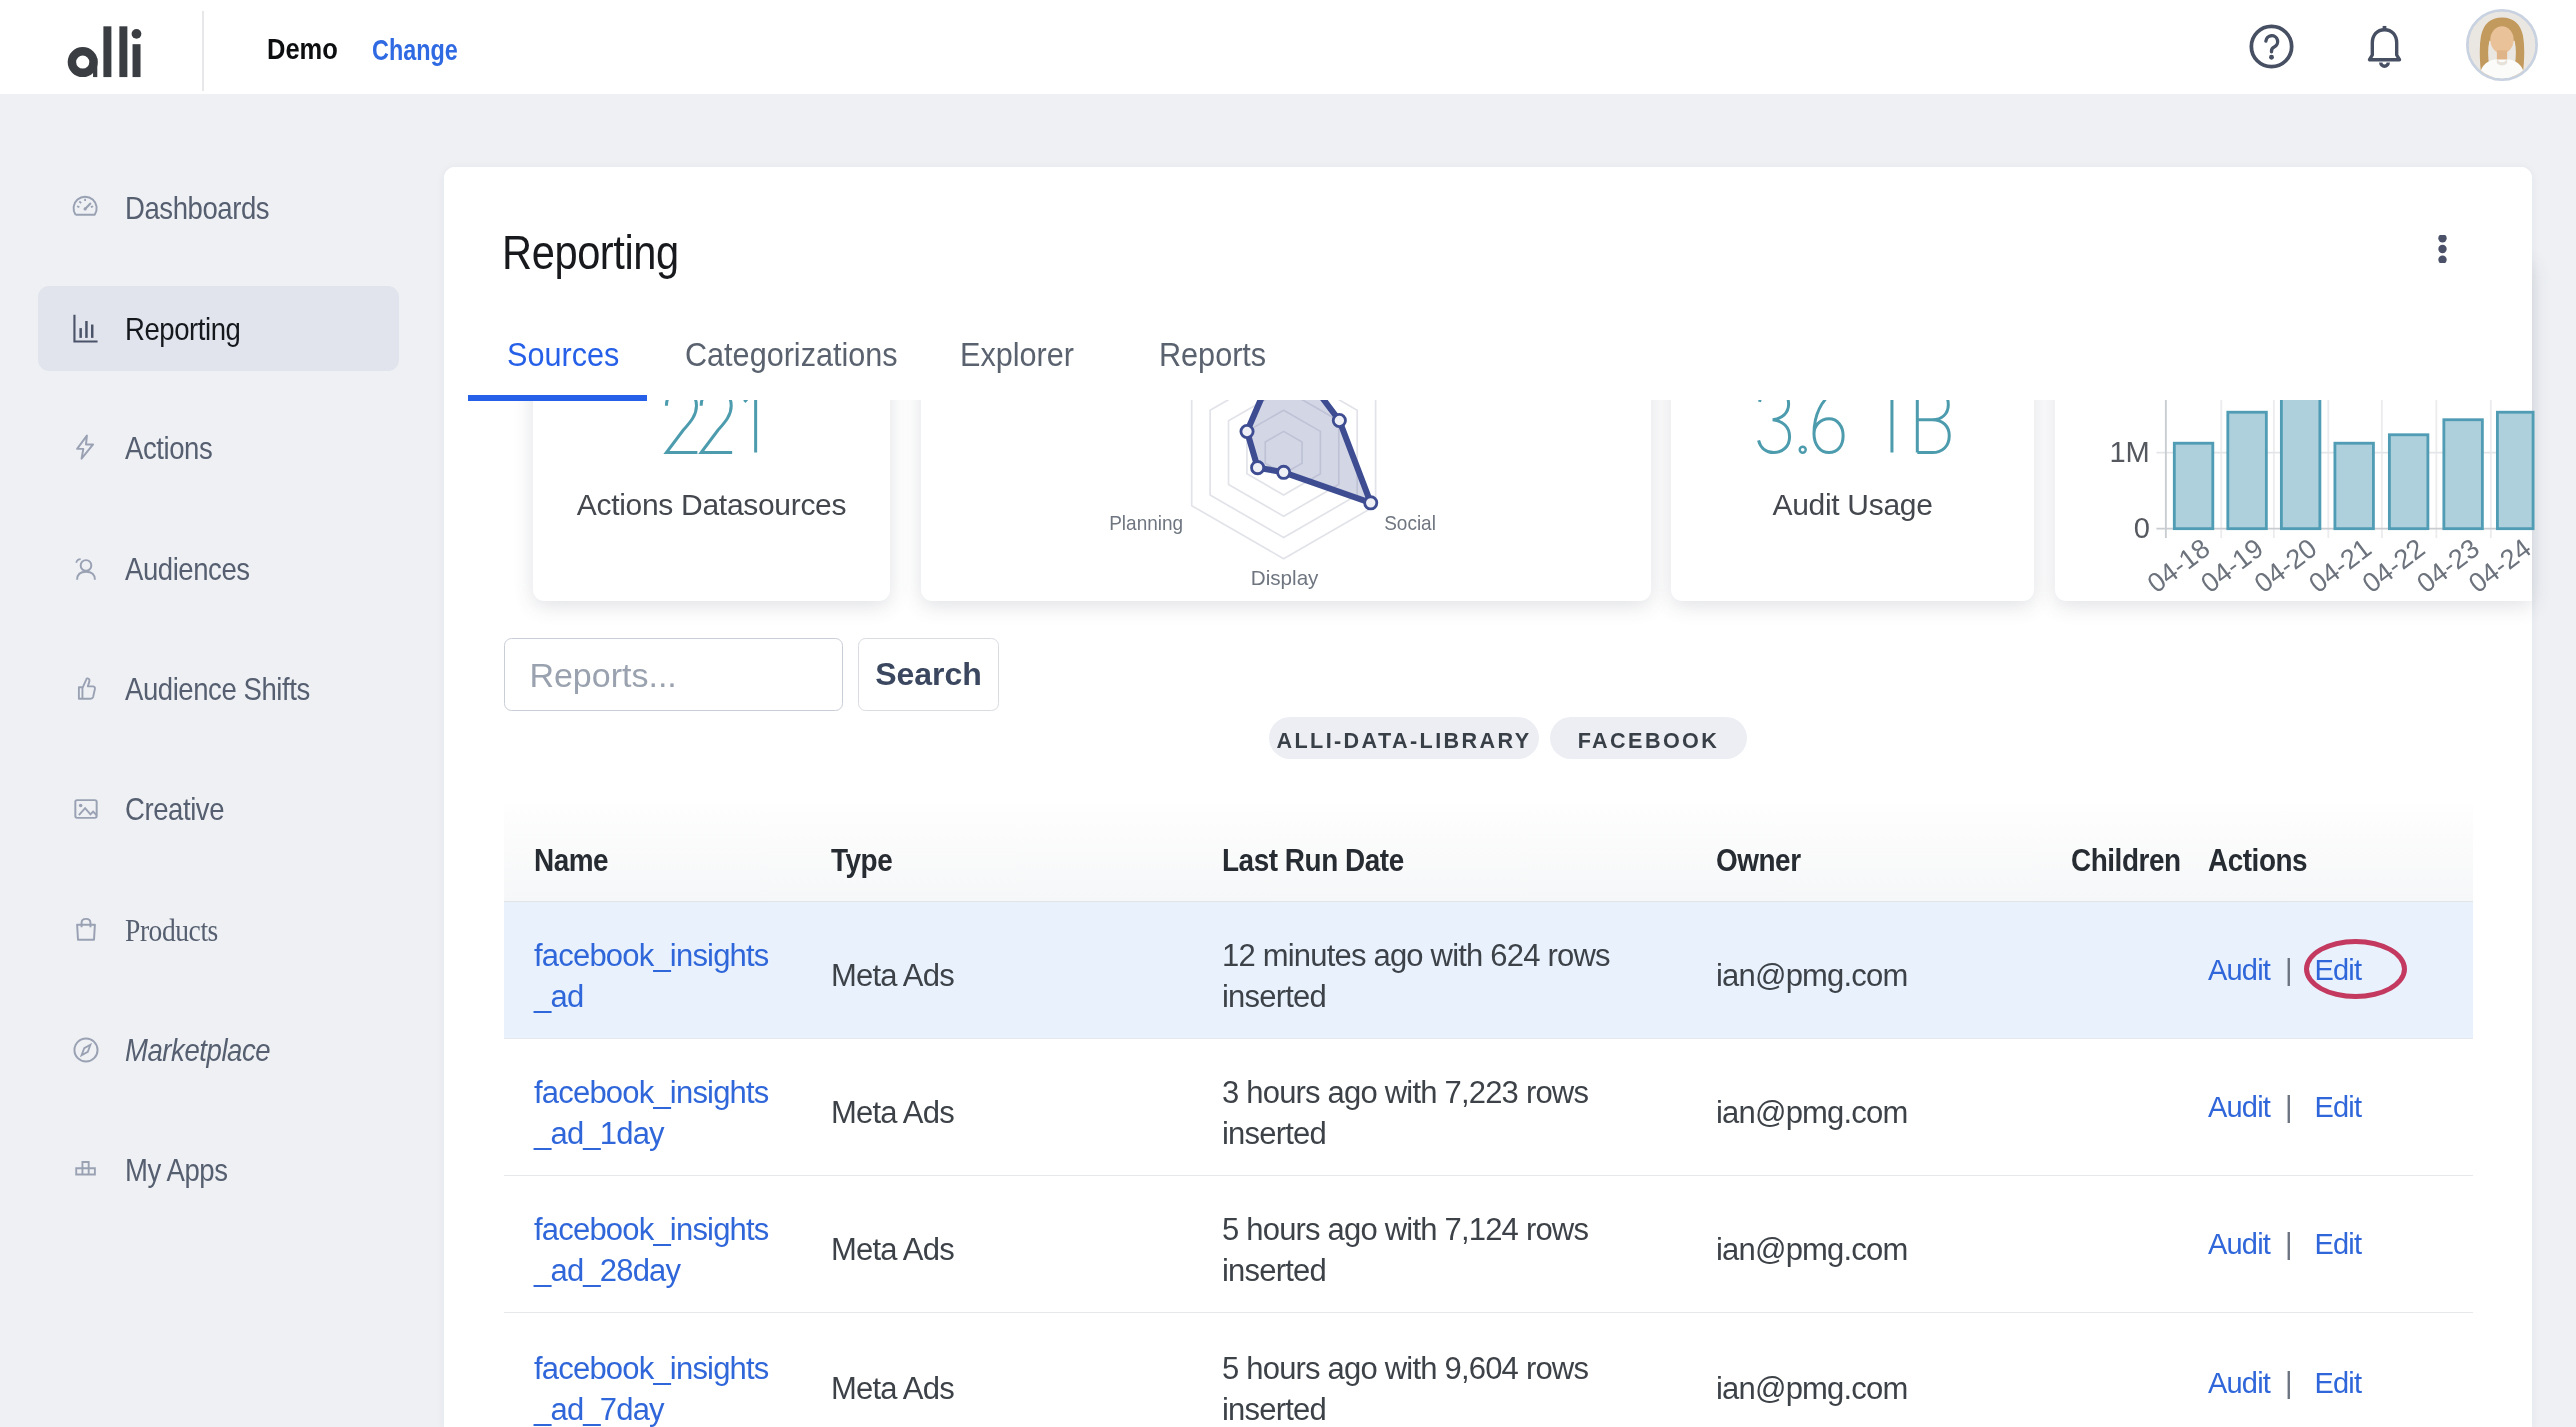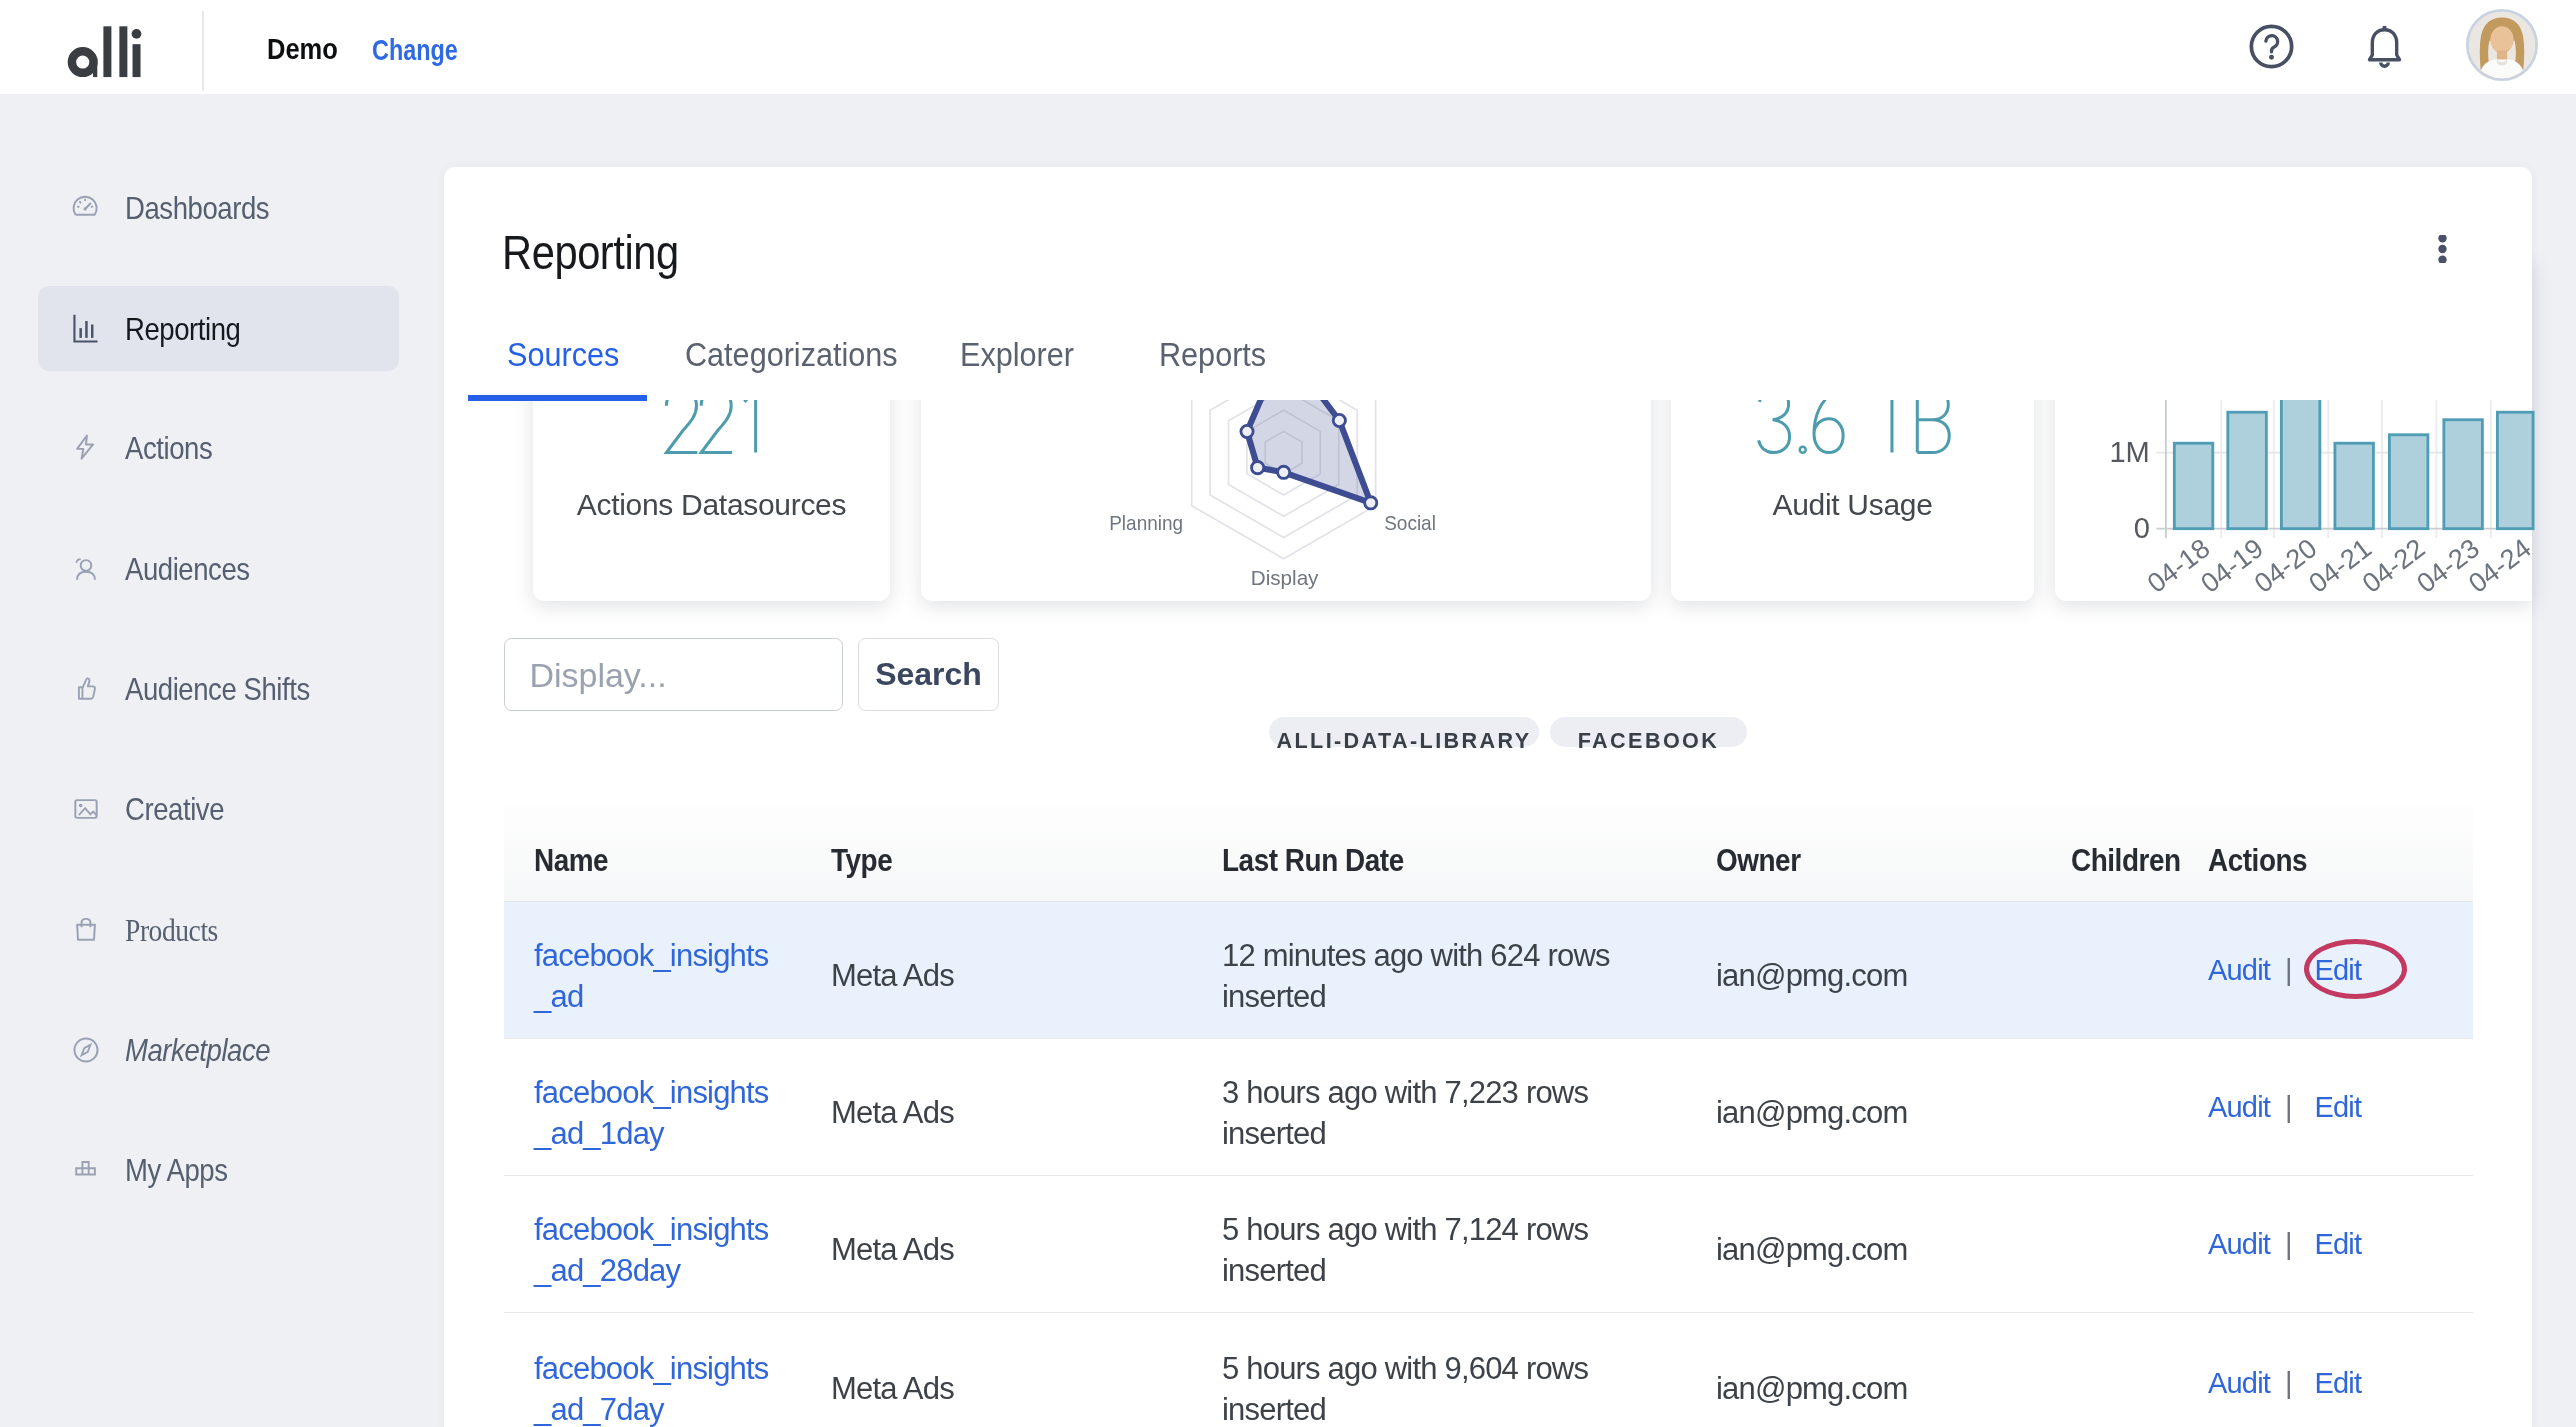--- a/index.html
+++ b/index.html
@@ -39,21 +39,21 @@
 .tab { position:absolute; font-size:34px; color:#5a626f; transform:scaleX(0.90); transform-origin:left; }
 .tab-active { color:#2660e8; }
 .tabline { position:absolute; left:24.4px; top:228px; width:179px; height:5.6px; background:#2660e8; }
 
 
 .searchbox { position:absolute; left:60px; top:471px; width:339px; height:73px; border:1.9px solid #c9cdd5; border-radius:7.5px; background:#fff; }
 .searchbox span { position:absolute; left:24.4px; top:17px; font-size:34px; color:#9aa2af; }
 .searchbtn { position:absolute; left:414px; top:471px; width:141px; height:73px; border:1.9px solid #d9dce2; border-radius:7.5px; background:#fff; font-size:32px; font-weight:700; color:#3b475f; text-align:center; line-height:70px; }
 
 
-.pill { position:absolute; top:550px; height:30px; border-radius:22.6px; background:#eceef3; color:#383f47; font-size:21.6px; font-weight:700; letter-spacing:2.4px; text-align:center; white-space:nowrap; }
+.pill { position:absolute; top:550px; height:42px; border-radius:22.6px; background:#eceef3; color:#383f47; font-size:21.6px; font-weight:700; letter-spacing:2.4px; text-align:center; white-space:nowrap; }
 .pill1 { left:825px; width:270px; line-height:47px; }
 .pill2 { left:1106px; width:197px; line-height:47px; }
 
 
 .tbl { position:absolute; left:60px; top:637px; width:1969px; }
 .thead { position:absolute; left:0; top:0; width:1969px; height:98px; background:linear-gradient(180deg,#fefefe 0%,#f6f7f8 100%); border-bottom:1.9px solid #e3e4e6; }
 .th { position:absolute; top:7.5px; height:98px; line-height:98px; font-size:31px; font-weight:700; letter-spacing:-0.5px; color:#272c33; transform:scaleX(0.9); transform-origin:left; }
 .trow { position:absolute; left:0; width:1969px; }
 .row1 { top:98px; height:137px; background:#e9f2fc; border-bottom:1.9px solid #e7e8ea; }
 .row2 { top:235px; height:137px; border-bottom:1.9px solid #e7e8ea; }
@@ -228,21 +228,21 @@
       <circle cx="9" cy="26.5" r="4.5" fill="#4a5168"></circle>
     </svg>
     <div class="tab tab-active" style="left:63px; top:168px;">Sources</div>
     <div class="tab" style="left:241px; top:168px;">Categorizations</div>
     <div class="tab" style="left:516px; top:168px;">Explorer</div>
     <div class="tab" style="left:715px; top:168px;">Reports</div>
     <div class="tabline"></div>
   </div>
 
   <div class="searchbox">
-      <span>Display...</span>
+      <span>Reports...</span>
     </div>
   <div class="searchbtn">Search</div>
 
   <div class="pill pill1">ALLI-DATA-LIBRARY</div>
   <div class="pill pill2">FACEBOOK</div>
 
   <div class="tbl">
     <div class="thead">
       <div class="th c-name">Name</div>
       <div class="th c-type">Type</div>

